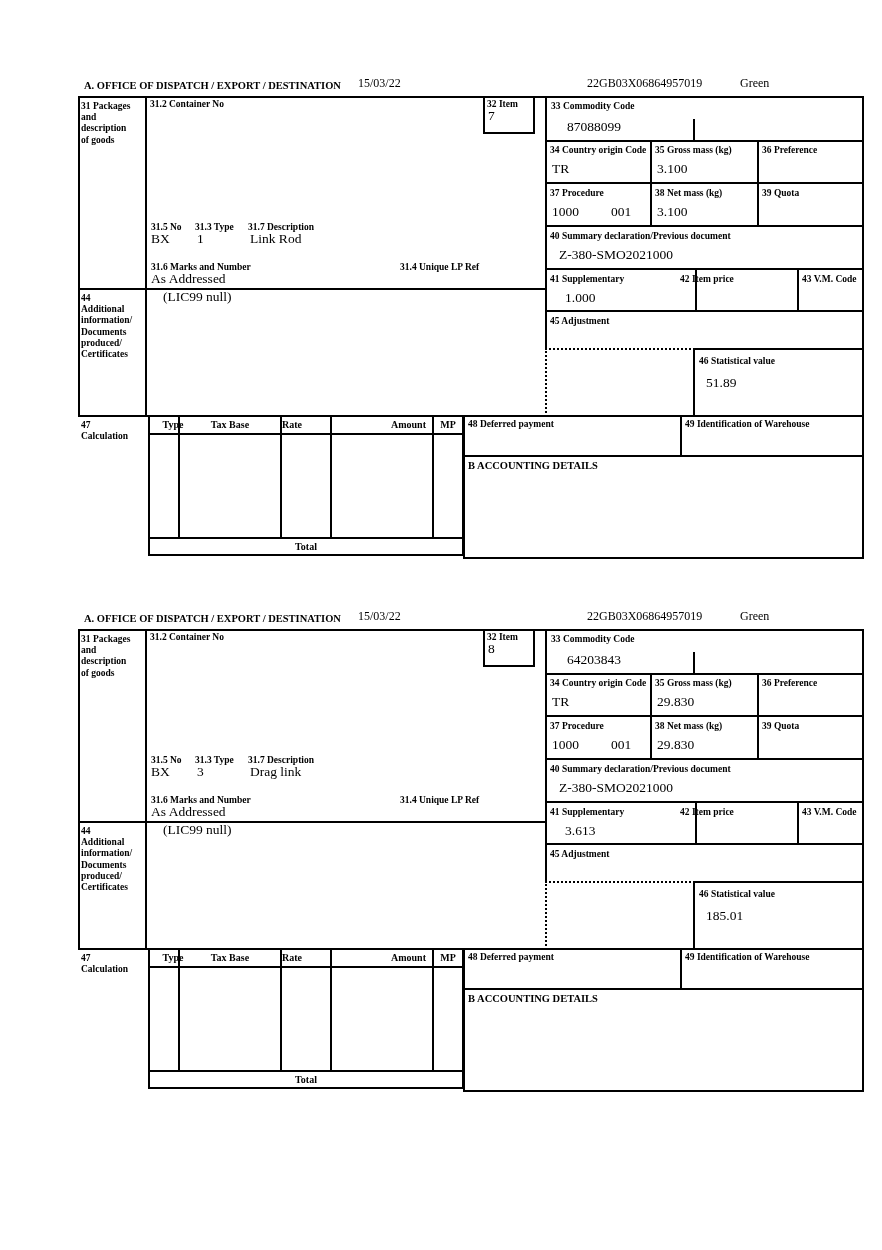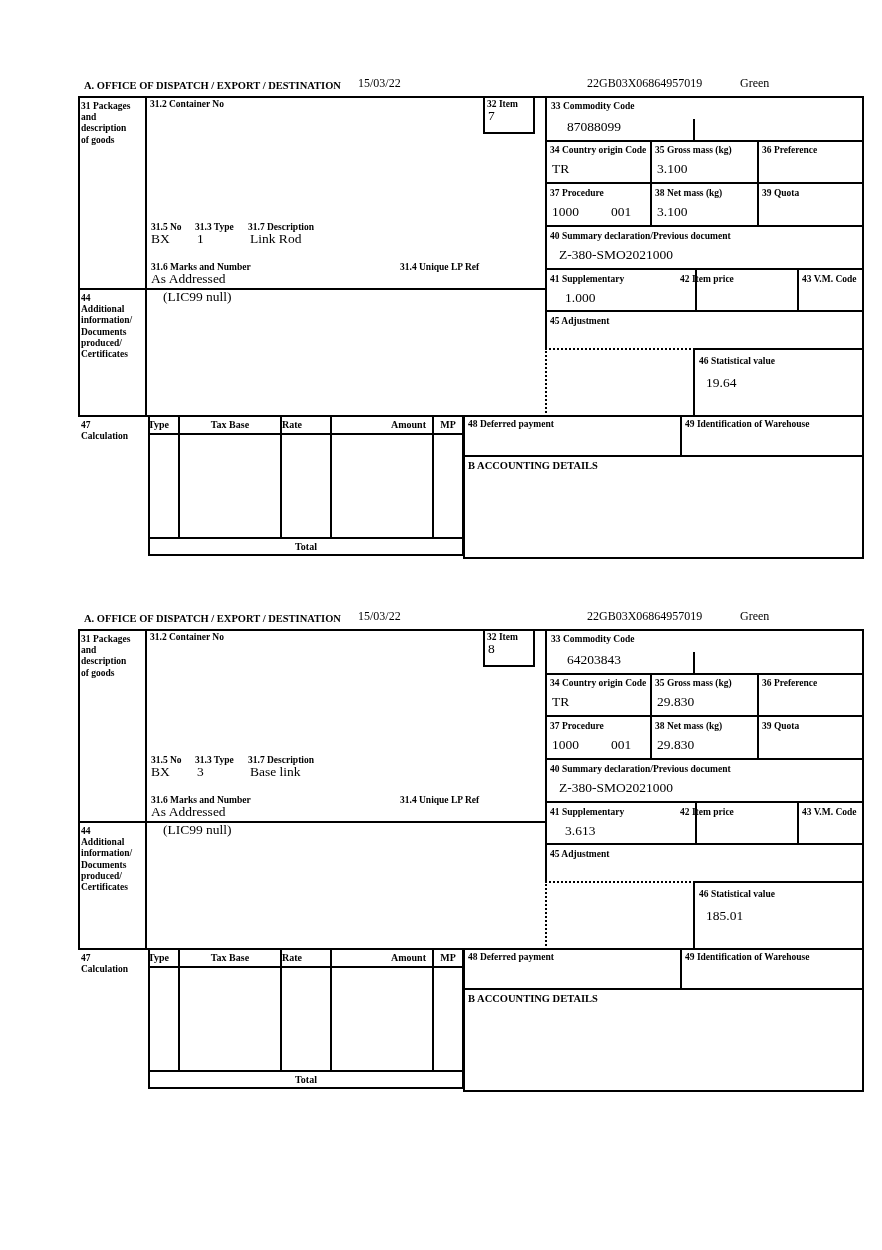--- a/index.html
+++ b/index.html
@@ -88,21 +88,21 @@
   .p-l313{left:117px;top:147px}
   .p-l317{left:170px;top:147px}
   .p-v315{left:73px;top:156px}
   .p-v313{left:119px;top:156px}
   .p-v317{left:172px;top:156px}
   .p-l316{left:73px;top:187px}
   .p-v316{left:73px;top:196px}
   .p-l314{left:322px;top:187px}
   .p-v44{left:85px;top:214px}
   .th{position:absolute;top:344px;font-weight:bold;font-size:10px}
-  .th-type{left:70px;width:32px;text-align:left}
+  .th-type{left:79px;width:32px;text-align:center}
   .th-tax{left:102px;width:100px;text-align:center}
   .th-rate{left:204px;width:44px;text-align:left}
   .th-amt{left:254px;width:94px;text-align:right}
   .th-mp{left:354px;width:32px;text-align:center}
   .p-l48{left:390px;top:344px}
   .p-l49{left:607px;top:344px}
   .p-lB{left:390px;top:385px}
   .p-total{left:70px;top:466px;width:316px;text-align:center;font-weight:bold;font-size:10px}
 </style>
 </head>
@@ -177,21 +177,21 @@
   <div class="t val p-v38">3.100</div>
   <div class="t lbl p-l39">39 Quota</div>
   <div class="t lbl p-l40">40 Summary declaration/Previous document</div>
   <div class="t val p-v40">Z-380-SMO2021000</div>
   <div class="t lbl p-l41">41 Supplementary</div>
   <div class="t val p-v41">1.000</div>
   <div class="t lbl p-l42">42 Item price</div>
   <div class="t lbl p-l43">43 V.M. Code</div>
   <div class="t lbl p-l45">45 Adjustment</div>
   <div class="t lbl p-l46">46 Statistical value</div>
-  <div class="t val p-v46">19.64</div>
+  <div class="t val p-v46">51.89</div>
   <div class="t lbl p-l315">31.5 No</div>
   <div class="t lbl p-l313">31.3 Type</div>
   <div class="t lbl p-l317">31.7 Description</div>
   <div class="t val p-v315">BX</div>
   <div class="t val p-v313">1</div>
   <div class="t val p-v317">Link Rod</div>
   <div class="t lbl p-l316">31.6 Marks and Number</div>
   <div class="t val p-v316">As Addressed</div>
   <div class="t lbl p-l314">31.4 Unique LP Ref</div>
   <div class="t val p-v44">(LIC99 null)</div>
@@ -281,21 +281,21 @@
   <div class="t lbl p-l42">42 Item price</div>
   <div class="t lbl p-l43">43 V.M. Code</div>
   <div class="t lbl p-l45">45 Adjustment</div>
   <div class="t lbl p-l46">46 Statistical value</div>
   <div class="t val p-v46">185.01</div>
   <div class="t lbl p-l315">31.5 No</div>
   <div class="t lbl p-l313">31.3 Type</div>
   <div class="t lbl p-l317">31.7 Description</div>
   <div class="t val p-v315">BX</div>
   <div class="t val p-v313">3</div>
-  <div class="t val p-v317">Base link</div>
+  <div class="t val p-v317">Drag link</div>
   <div class="t lbl p-l316">31.6 Marks and Number</div>
   <div class="t val p-v316">As Addressed</div>
   <div class="t lbl p-l314">31.4 Unique LP Ref</div>
   <div class="t val p-v44">(LIC99 null)</div>
   <div class="th th-type">Type</div>
   <div class="th th-tax">Tax Base</div>
   <div class="th th-rate">Rate</div>
   <div class="th th-amt">Amount</div>
   <div class="th th-mp">MP</div>
   <div class="t lbl p-l48">48 Deferred payment</div>

